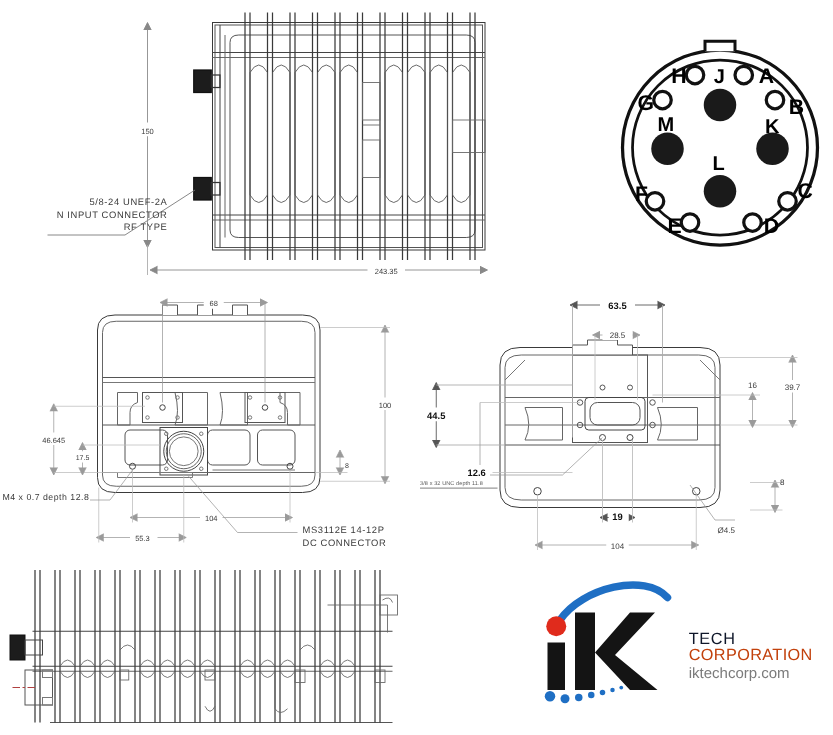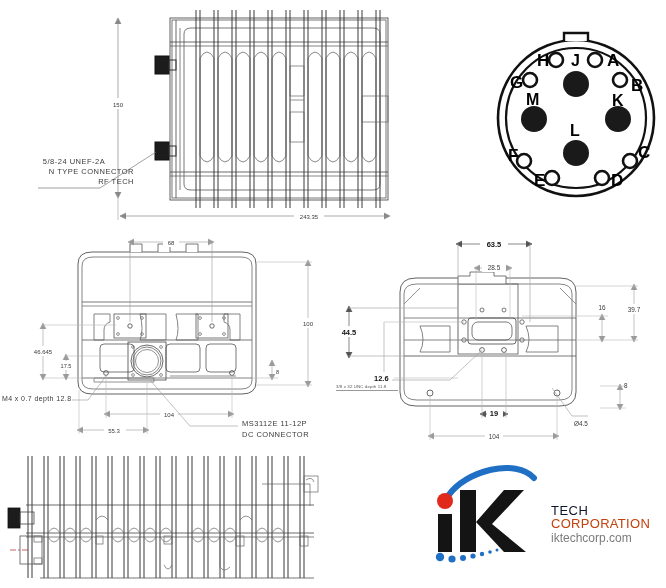--- a/index.html
+++ b/index.html
@@ -128,23 +128,23 @@
   <g stroke="#888" stroke-width="0.7" fill="none">
     <line x1="122" y1="216" x2="388" y2="216"></line>
     <path d="M126 213 l-6 3 l6 3 M384 213 l6 3 l-6 3" fill="#888"></path>
     <line x1="118" y1="196" x2="118" y2="220" stroke="#aaa"></line>
     <rect x="294" y="211" width="30" height="10" fill="#fff" stroke="none"></rect>
   </g>
   <text class="dimtxt" x="309" y="219" font-size="6" text-anchor="middle">243.35</text>
 </svg>
 
 <div style="position:absolute;left:14px;top:157px;width:120px;text-align:right;line-height:10px;">
-  <div style="font-size:7.5px;letter-spacing:.5px;color:#3a3a3a;text-align:center;">5/8-24 UNEF-2A</div>
-  <div style="font-size:7.5px;letter-spacing:.5px;color:#3a3a3a;">N TYPE CONNECTOR</div>
-  <div style="font-size:7.5px;letter-spacing:.5px;color:#3a3a3a;">RF TECH</div>
+  <div style="font-size:7.5px;letter-spacing:.5px;color:#3a3a3a;">5/8-24 UNEF-2A</div>
+  <div style="font-size:7.5px;letter-spacing:.5px;color:#3a3a3a;">N INPUT CONNECTOR</div>
+  <div style="font-size:7.5px;letter-spacing:.5px;color:#3a3a3a;">RF TYPE</div>
 </div>
 
 <svg width="180" height="200" viewBox="0 0 180 200" style="position:absolute;left:488px;top:18px">
   <g fill="none" stroke="#111">
     <circle cx="88" cy="100" r="78" stroke-width="2.6"></circle>
     <circle cx="88" cy="100" r="70" stroke-width="2.2"></circle>
     <path d="M76 23 v-8 h24 v8" stroke-width="2.4" fill="#fff"></path>
   </g>
 
   <g fill="#1a1a1a">
@@ -293,21 +293,21 @@
   <text class="dimtxt" x="114" y="203" font-size="6" text-anchor="middle">55.3</text>
 
   <path d="M72 170 H88 L106 146" stroke="#999" fill="none" stroke-width="0.6"></path>
 
   <path d="M150 150 L190 196 H238" stroke="#999" fill="none" stroke-width="0.6"></path>
 </svg>
 
 <div style="position:absolute;left:2px;top:395px;font-size:7px;letter-spacing:.4px;color:#3a3a3a;">M4 x 0.7 depth 12.8</div>
 
 <div style="position:absolute;left:242px;top:418px;line-height:11px;">
-  <div style="font-size:7.5px;letter-spacing:.5px;color:#3a3a3a;">MS3112E 11-12P</div>
+  <div style="font-size:7.5px;letter-spacing:.5px;color:#3a3a3a;">MS3112E 14-12P</div>
   <div style="font-size:7.5px;letter-spacing:.5px;color:#3a3a3a;">DC CONNECTOR</div>
 </div>
 
 <svg width="336" height="220" viewBox="0 0 336 220" style="position:absolute;left:330px;top:230px">
   <g fill="none" stroke="#3a3a3a" stroke-width="0.8">
     <path d="M70 62 q0 -14 16 -14 h144 q16 0 16 14 v100 q0 14 -16 14 h-144 q-16 0 -16 -14 z"></path>
     <path d="M74 64 q0 -10 13 -10 h142 q13 0 13 10 v96 q0 10 -13 10 h-142 q-13 0 -13 -10 z" stroke="#666"></path>
 
     <path d="M128 54 v-8 h12 v-4 h24 v4 h12 v8" stroke="#555" fill="#fff"></path>
 

